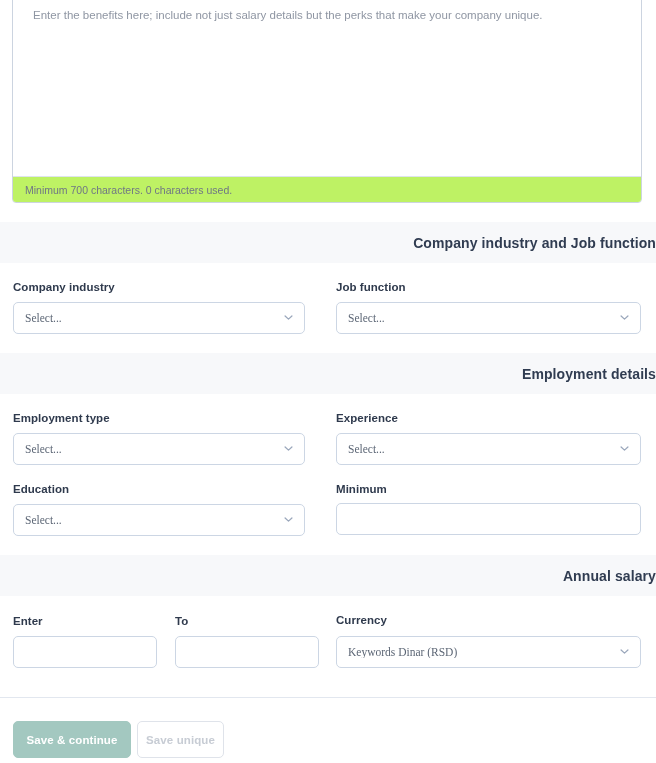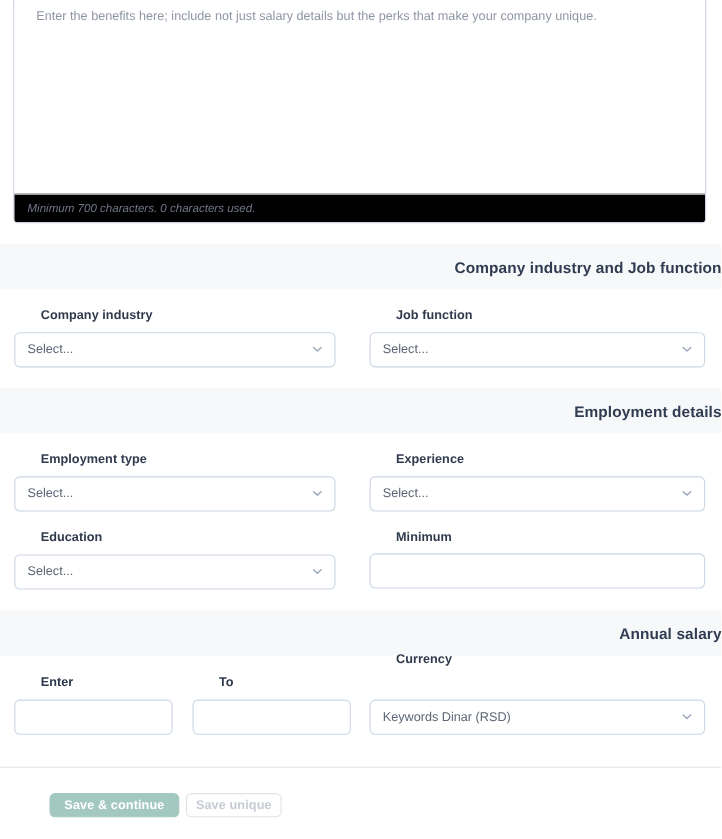--- a/index.html
+++ b/index.html
@@ -52,26 +52,25 @@
     font-size: 11.5px;
     color: #8f96a3;
     line-height: 1.5;
   }
   .benefits-footer {
     position: absolute;
     left: 0;
     right: 0;
     bottom: 0;
     height: 26px;
-    background: #000000;
+    background: #bef264;
     border-top: 1px solid #dfe4ec;
     display: flex;
     align-items: center;
     padding-left: 12px;
-    font-style: italic;
   }
   .benefits-counter {
     font-size: 10.5px;
     color: #6f7685;
   }
 
   
   .section-band {
     position: absolute;
     left: 0;
@@ -90,39 +89,39 @@
     letter-spacing: .1px;
   }
 
   
   .field-label {
     position: absolute;
     font-size: 11.5px;
     font-weight: bold;
     color: #2f3a4d;
     letter-spacing: .05px;
-    margin-left: 24px;
   }
   .control {
     position: absolute;
     height: 32px;
     background: #ffffff;
     border: 1px solid #ccd6e4;
     border-radius: 5px;
     display: flex;
     align-items: center;
     cursor: pointer;
   }
   .control.text-input { cursor: text; }
   .control-value {
     padding-left: 11px;
     font-size: 11.5px;
     color: #5c6675;
     white-space: nowrap;
     overflow: hidden;
+    font-family: Liberation Serif, serif;
   }
   .chevron {
     position: absolute;
     right: 11px;
     top: 50%;
     width: 9px;
     height: 9px;
     margin-top: -5px;
     pointer-events: none;
   }
@@ -131,31 +130,30 @@
   
   .footer-divider {
     position: absolute;
     left: 0;
     width: 656px;
     height: 1px;
     background: #e2e7ef;
   }
   .btn {
     position: absolute;
-    height: 22px;
+    height: 37px;
     border-radius: 5px;
     font-size: 11.5px;
     font-weight: bold;
     display: flex;
     align-items: center;
     justify-content: center;
     cursor: pointer;
     border: 1px solid transparent;
     letter-spacing: .1px;
-    margin-left: 32px;
   }
   .btn-primary {
     background: #a3c8c0;
     color: #ffffff;
     border-color: #a3c8c0;
   }
   .btn-secondary {
     background: #ffffff;
     color: #c7ccd4;
     border-color: #dfe3ea;
@@ -252,21 +250,21 @@
   <div class="field-label" style="left:13px; top:615px;">Enter</div>
   <div class="control text-input" style="left:13px; top:636px; width:144px;">
     <span class="control-value"></span>
   </div>
 
   <div class="field-label" style="left:175px; top:615px;">To</div>
   <div class="control text-input" style="left:175px; top:636px; width:144px;">
     <span class="control-value"></span>
   </div>
 
-  <div class="field-label" style="left:336px; top:594px;text-align:center;">Currency</div>
+  <div class="field-label" style="left:336px; top:614px;text-align:center;">Currency</div>
   <div class="control" style="left:336px; top:636px; width:305px;">
     <span class="control-value">Keywords Dinar (RSD)</span>
     <span class="chevron">
       <svg width="9" height="9" viewBox="0 0 10 10">
           <path d="M1.2 3.3L5 6.8L8.8 3.3" fill="none" stroke="#9aa7bb" stroke-width="1.4" stroke-linecap="round" stroke-linejoin="round"></path>
         </svg>
     </span>
   </div>
 
   <div class="footer-divider" style="top:697px;"></div>

